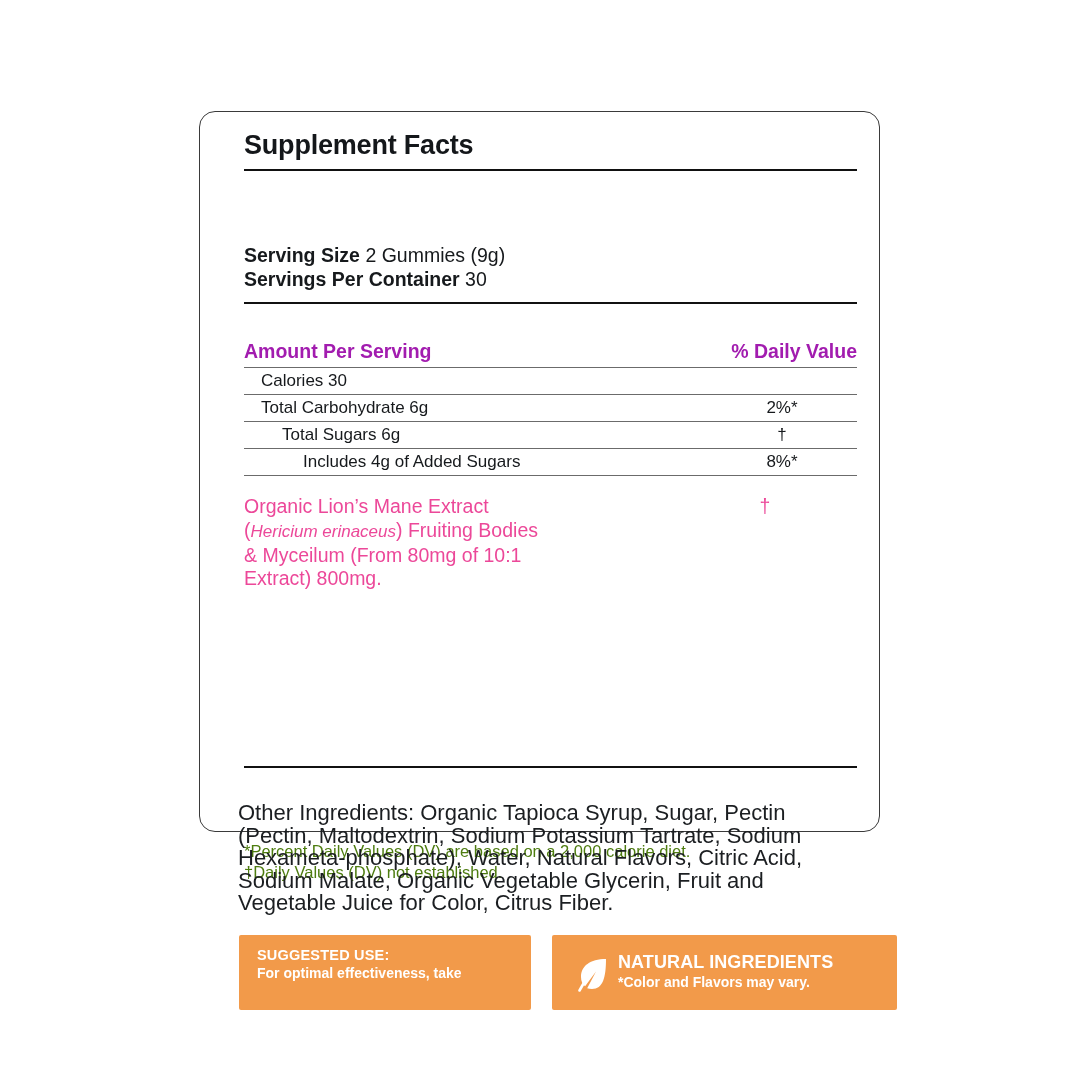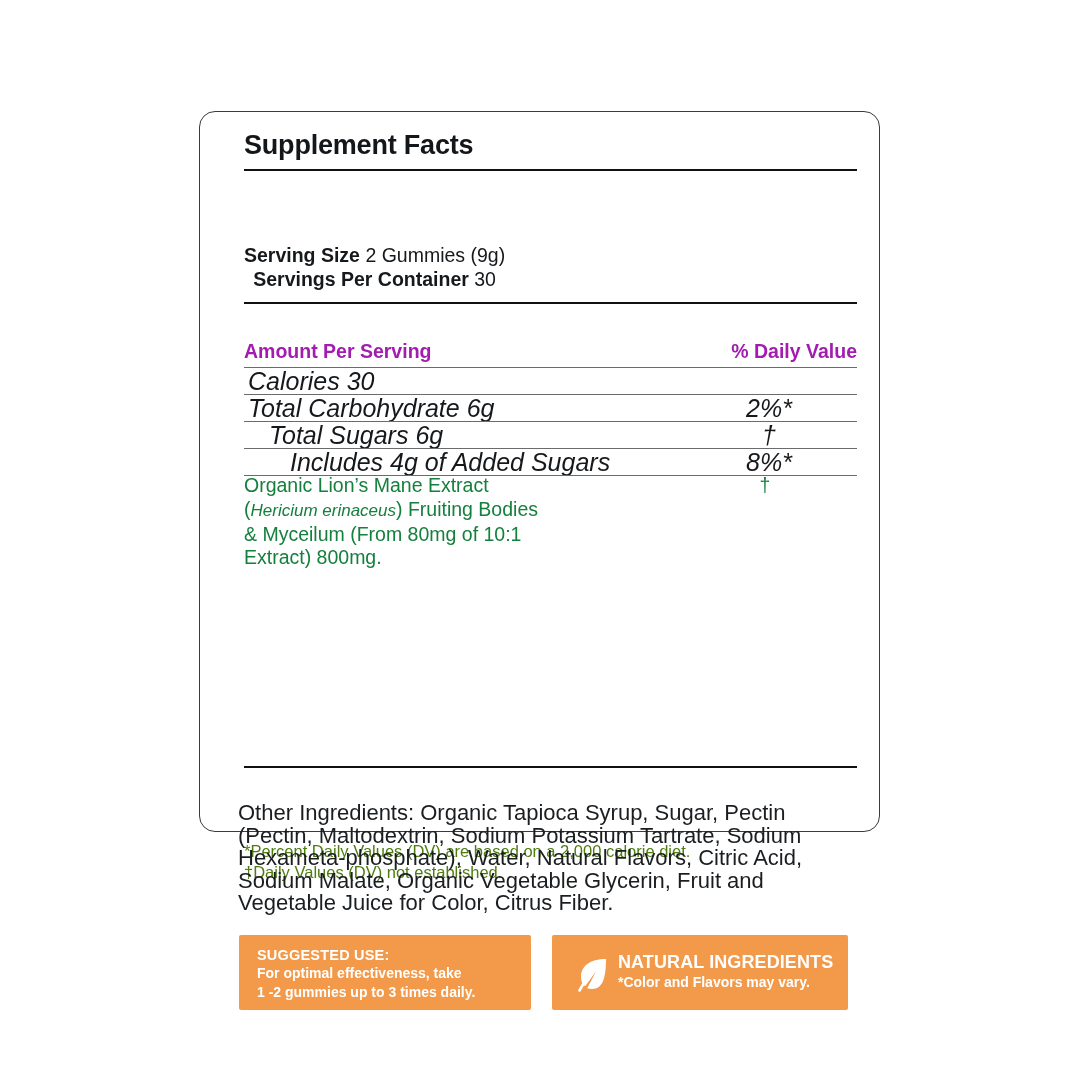--- a/index.html
+++ b/index.html
@@ -63,67 +63,65 @@
     border-top: 1.4px solid #6b6b6b;
   }
 
   .serving-block {
     position: absolute;
     top: 131px;
     left: 0;
     font-size: 19.5px;
     line-height: 24px;
     color: #16191c;
-    text-align: center;
   }
   .serving-block b { font-weight: bold; }
 
   .col-head {
     position: absolute;
     top: 228px;
     left: 0;
     width: 613px;
     font-size: 19.5px;
     font-weight: bold;
     color: #a21caf;
   }
   .col-head .dv {
     position: absolute;
     right: 0;
     top: 0;
   }
 
   .row {
     position: absolute;
-    left: 4px;
-    width: 613px;
-    font-size: 25px;
+    left: 17px;
+    width: 613px;
+    font-size: 17px;
     color: #16191c;
     line-height: 22px;
-    font-style: italic;
   }
   .row .name { display: block; }
   .row .val {
     position: absolute;
     left: 477px;
     width: 88px;
     text-align: center;
     top: 0;
   }
   .indent1 { padding-left: 21px; }
   .indent2 { padding-left: 42px; }
 
   .nutrient-block {
     position: absolute;
     left: 0;
-    top: 362px;
+    top: 383px;
     width: 613px;
     font-size: 19.5px;
     line-height: 23.8px;
-    color: #15803d;
+    color: #ec4899;
   }
   .nutrient-block .body {
     width: 440px;
   }
   .nutrient-block .val {
     position: absolute;
     left: 477px;
     top: 0;
     width: 88px;
     text-align: center;
@@ -172,21 +170,21 @@
     line-height: 18px;
   }
   #badge-suggested-use .ln {
     font-size: 14px;
     font-weight: bold;
     line-height: 19px;
   }
   #badge-natural {
     left: 552px;
     top: 935px;
-    width: 296px;
+    width: 345px;
     height: 75px;
   }
   #badge-natural .leaf-icon {
     position: absolute;
     left: 20px;
     top: 19px;
     width: 40px;
     height: 40px;
   }
   #badge-natural .txt {
@@ -283,21 +281,20 @@
     </div>
 
   </div>
 </div>
 
 <div id="other-ingredients">Other Ingredients: Organic Tapioca Syrup, Sugar, Pectin (Pectin, Maltodextrin, Sodium Potassium Tartrate, Sodium Hexameta-phosphate), Water, Natural Flavors, Citric Acid, Sodium Malate, Organic Vegetable Glycerin, Fruit and Vegetable Juice for Color, Citrus Fiber.</div>
 
 <div class="badge" id="badge-suggested-use">
   <div class="hdr">SUGGESTED USE:</div>
   <div class="ln">For optimal effectiveness, take</div>
-  <div class="ln">1 -2 gummies up to 3 times daily.</div>
 </div>
 
 <div class="badge" id="badge-natural">
   <span class="leaf-icon">
     <svg viewBox="0 0 40 40" width="40" height="40" aria-hidden="true">
       <path d="M34 5C18 5 9 12 9 23c0 4.2 1.6 7.4 4.1 9.3L24 17.5 15.2 34.2c1.4.5 3 .8 4.8.8 11 0 14-11.6 14-30z" fill="#ffffff"></path>
       <path d="M7.5 36.5 L15.5 22.5" stroke="#ffffff" stroke-width="2.6" stroke-linecap="round" fill="none"></path>
     </svg>
   </span>
   <span class="txt">

